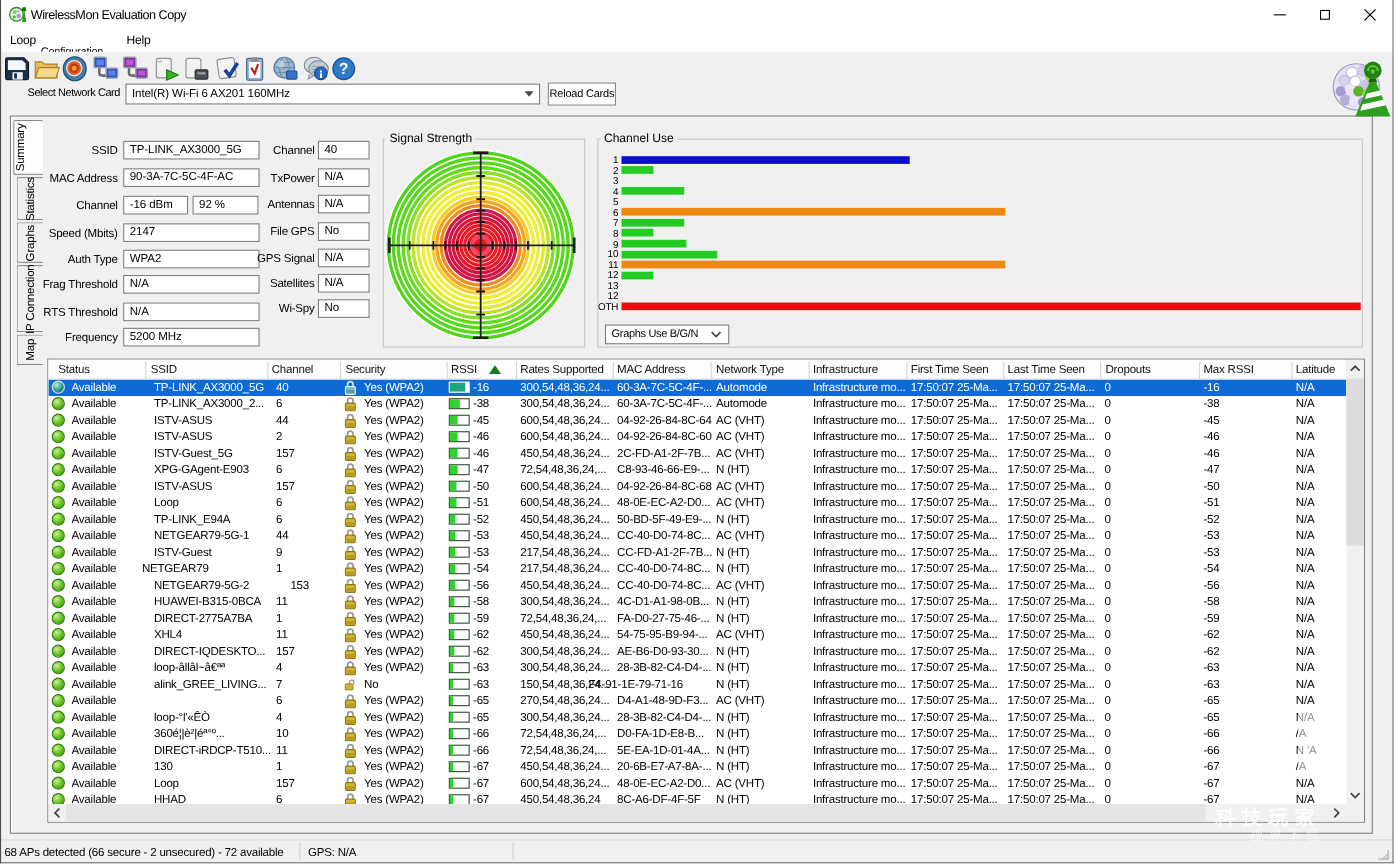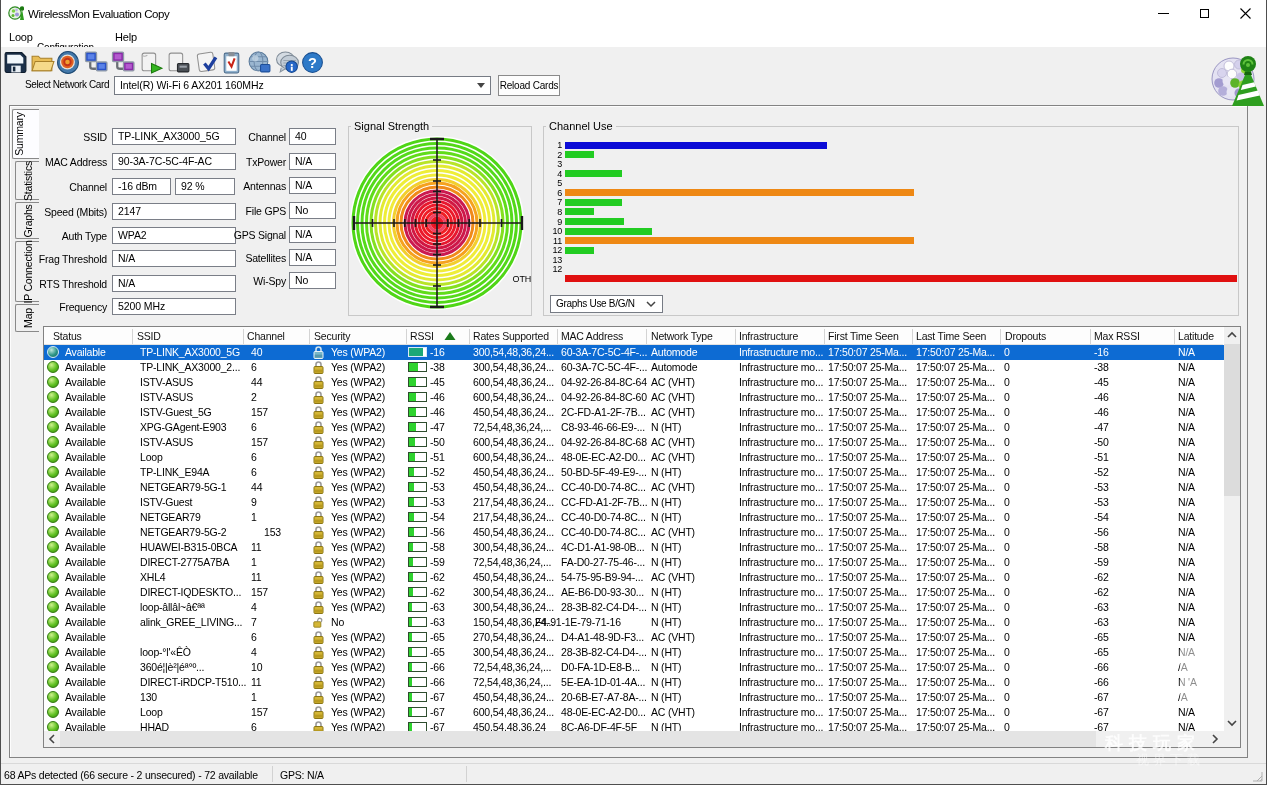--- a/index.html
+++ b/index.html
@@ -261,21 +261,21 @@
 <div class="lblr" style="left:520px;top:217.5px;width:42px;font-size:9px;line-height:9px">9</div>
 <div class="ab" style="left:565px;top:218.0px;width:59px;height:7px;background:#22cc22"></div>
 <div class="lblr" style="left:520px;top:227.1px;width:42px;font-size:9px;line-height:9px">10</div>
 <div class="ab" style="left:565px;top:227.6px;width:87px;height:7px;background:#22cc22"></div>
 <div class="lblr" style="left:520px;top:236.6px;width:42px;font-size:9px;line-height:9px">11</div>
 <div class="ab" style="left:565px;top:237.1px;width:349px;height:7px;background:#ee8814"></div>
 <div class="lblr" style="left:520px;top:246.2px;width:42px;font-size:9px;line-height:9px">12</div>
 <div class="ab" style="left:565px;top:246.7px;width:29px;height:7px;background:#22cc22"></div>
 <div class="lblr" style="left:520px;top:255.7px;width:42px;font-size:9px;line-height:9px">13</div>
 <div class="lblr" style="left:520px;top:265.2px;width:42px;font-size:9px;line-height:9px">12</div>
-<div class="lblr" style="left:489px;top:274.8px;width:42px;font-size:9px;line-height:9px">OTH</div>
+<div class="lblr" style="left:520px;top:274.8px;width:42px;font-size:9px;line-height:9px">OTH</div>
 <div class="ab" style="left:565px;top:275.3px;width:672px;height:7px;background:#e01010"></div>
 <div class="combo" style="left:550px;top:295px;width:113px;height:18px;line-height:16px;padding-left:5px;font-size:10px;letter-spacing:-0.3px">Graphs Use B/G/N</div>
 <svg class="ab" style="left:646px;top:300px" width="10" height="8" viewBox="0 0 10 8">
     <path d="M1 2 L5 6 L9 2" stroke="#444" stroke-width="1.5" fill="none"></path>
   </svg>
 <div class="ab" style="left:43px;top:326px;width:1198px;height:422px;background:#fff;border:1px solid #828282"></div>
 <div class="ab" style="left:44px;top:327px;width:1179px;height:18px;background:#fdfdfd;border-bottom:1px solid #e2e2e2"></div>
 <div class="hcell" style="left:53px;top:327px">Status</div>
 <div class="hcell" style="left:137px;top:327px">SSID</div>
 <div class="hcell" style="left:247px;top:327px">Channel</div>
@@ -579,21 +579,21 @@
       <span class="rc" style="left:695px;width:86px">Infrastructure mo...</span>
       <span class="rc" style="left:784px;width:83px">17:50:07 25-Ma...</span>
       <span class="rc" style="left:872px;width:83px">17:50:07 25-Ma...</span>
       <span class="rc" style="left:960px;width:60px">0</span>
       <span class="rc" style="left:1050px;width:60px">-53</span>
       <span class="rc" style="left:1134px;width:45px">N/A</span>
     </div>
     <div class="row" style="top:165px;">
       <span class="dot"></span>
       <span class="rc" style="left:21px;width:66px">Available</span>
-      <span class="rc" style="left:96px;width:108px">NETGEAR79</span>
+      <span class="rc" style="left:85px;width:108px">NETGEAR79</span>
       <span class="rc" style="left:207px;width:55px">1</span>
       <svg class="lock" style="left:269px" width="11" height="13" viewBox="0 0 11 13">
         <path d="M3 6 L3 3.5 A2.5 2.5 0 0 1 8 3.5 L8 6" fill="none" stroke="#9a9a9a" stroke-width="1.6"></path>
         <rect x="1" y="5.5" width="9" height="7" rx="1" fill="#d4b636" stroke="#8a7616"></rect>
         <rect x="1.8" y="8.6" width="7.4" height="3" fill="#b89a20"></rect>
       </svg>
       <span class="rc" style="left:287px;width:74px">Yes (WPA2)</span>
       <span class="ab" style="left:364px;top:2px;width:19px;height:10px;border:1px solid #2e4d2e;background:#fff">
         <span class="ab" style="left:0;top:0;width:5px;height:8px;background:#2ed32e"></span>
       </span>

